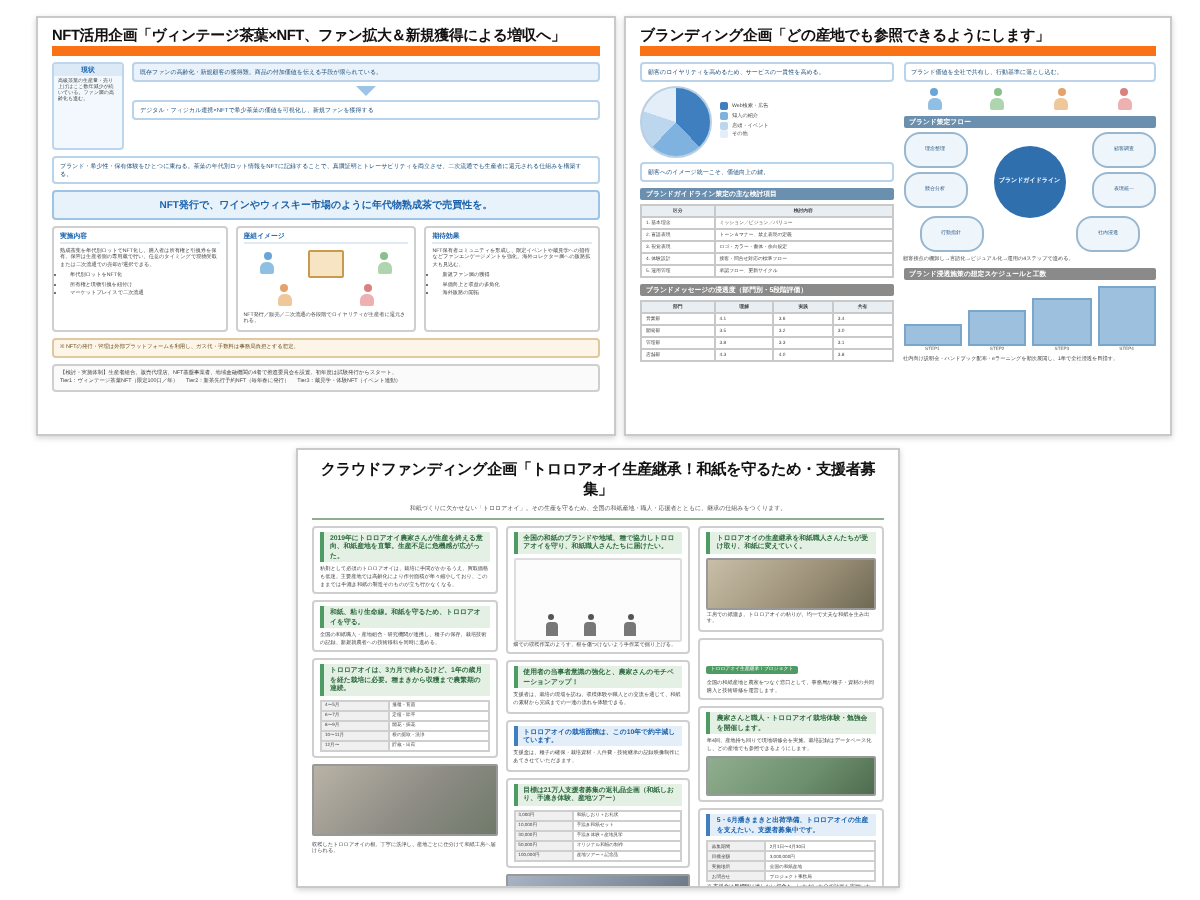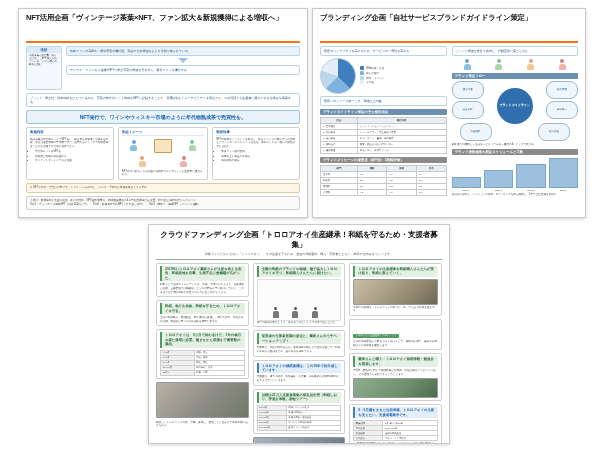--- a/index.html
+++ b/index.html
@@ -25,22 +25,22 @@
 
   
   #doc-nft{left:18px;top:8px;width:288px;height:208px;}
   #doc-brand{left:312px;top:8px;width:272px;height:208px;}
   #doc-cf{left:148px;top:224px;width:300px;height:218px;}
 
   
   .title{
     font-size:7.4px;font-weight:bold;letter-spacing:-.2px;
     color:#111;line-height:1.15;
-    border-bottom:2px solid #f97316;
-    padding-bottom:18px;margin-bottom:3px;
+    border-bottom:5px solid #f97316;
+    padding-bottom:0;margin-bottom:3px;
   }
   .tiny{font-size:2.6px;line-height:1.4;color:#444;}
   .blue{color:#1a62ad;}
 
   
   .nft-row1{display:flex;gap:4px;height:44px;}
   .nft-left{
     width:34px;border:1px solid #bcd6ee;border-radius:2px;background:#f2f8fd;
     display:flex;flex-direction:column;
   }
@@ -246,21 +246,21 @@
           <span>Tier1：ヴィンテージ茶葉NFT（限定100口／年）</span>
           <span>Tier2：新茶先行予約NFT（毎年春に発行）</span>
           <span>Tier3：蔵見学・体験NFT（イベント連動）</span>
         </div>
       </div>
     </div>
   </div>
 
   <div class="doc" id="doc-brand">
     <div class="inner">
-      <div class="title">ブランディング企画「自社サービスブランドガイドライン策定」</div>
+      <div class="title">ブランディング企画「どの産地でも参照できるようにします」</div>
 
       <div class="brand-cols">
 
         <div class="brand-col">
           <div class="band white">顧客のロイヤリティを高めるため、サービスの一貫性を高める。</div>
 
           <div class="pie-wrap">
             <div class="pie"></div>
             <div class="legend">
               <div><i style="background:#3f7fbf"></i><span>Web検索・広告</span></div>

